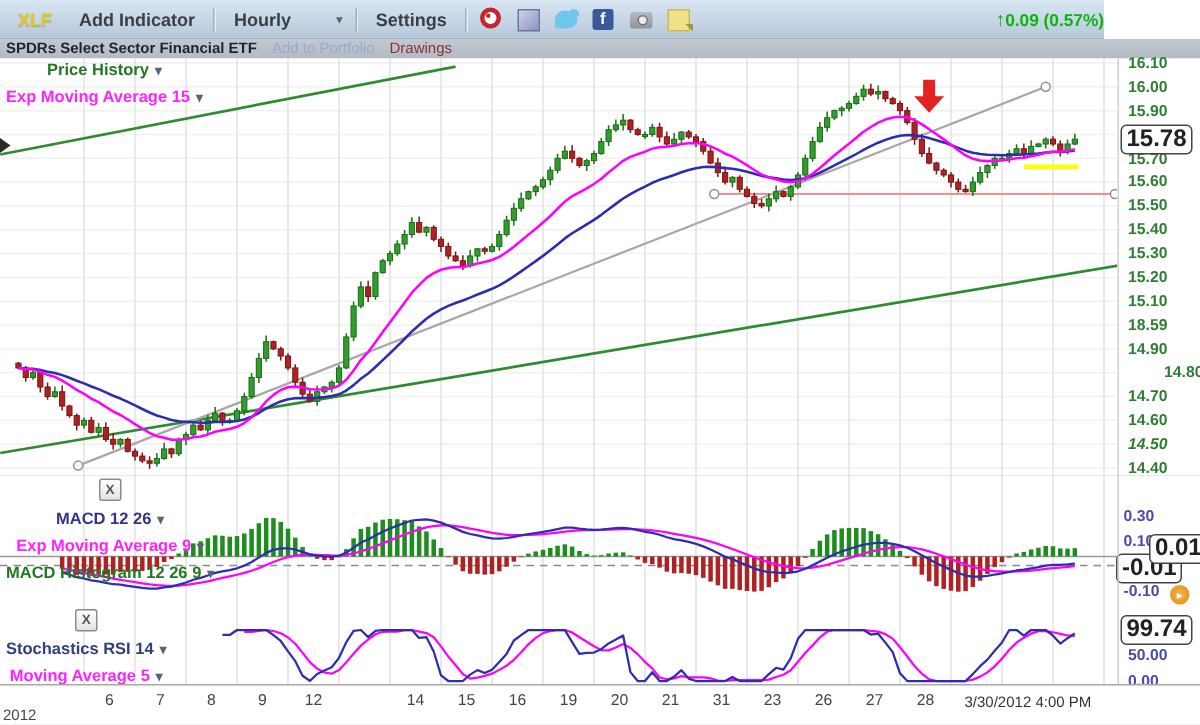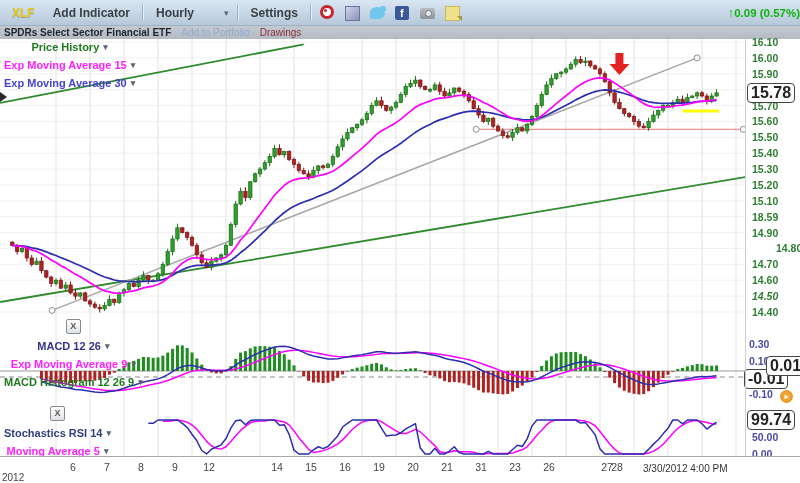--- a/index.html
+++ b/index.html
@@ -1,19 +1,19 @@
 <!DOCTYPE html>
 <html><head>
 <meta charset="utf-8">
 <style>
   html,body{margin:0;padding:0;background:#dde4ec;}
   .app{position:relative;width:800px;height:483px;background:#fff;overflow:hidden;
        font-family:"Liberation Sans",sans-serif;-webkit-font-smoothing:antialiased;}
   
-  .toolbar{position:absolute;left:0;top:0;width:800px;height:26px;
+  .toolbar{position:absolute;left:0;top:0;width:736px;height:26px;
     background:linear-gradient(#d9e6f3,#b6c8da);border-bottom:1px solid #9fb2c4;
     display:flex;align-items:center;gap:8px;padding:0 6px;box-sizing:border-box;font-size:12px;color:#333;}
   .sym{color:#e6c916;font-weight:bold;text-shadow:0 1px 1px rgba(0,0,0,.25);padding:0 6px;cursor:pointer;}
   .tbtn{font-weight:600;color:#3a3f46;padding:0 4px;cursor:pointer;white-space:nowrap;}
   .sep{width:1px;height:16px;background:#9eafc0;border-right:1px solid #e6eef6;}
   .ddl{display:flex;align-items:center;gap:26px;cursor:pointer;}
   .caret{color:#5a6570;font-size:9px;}
   .caret::after{content:"▾";}
   .icon{width:17px;height:16px;display:inline-block;position:relative;cursor:pointer;}
   .ic-alarm{width:14px;height:14px;border:3px solid #c5252c;border-radius:50%;background:#fff;box-sizing:border-box;}
@@ -452,24 +452,20 @@
     </svg>
   <div class="legend" style="left:4px;top:41px">
     <span class="item">
         <span style="color:#1f7a1f">Price History</span>
         <span class="caret"></span>
       </span>
     <span class="item">
         <span style="color:#ff22ff">Exp Moving Average 15</span>
         <span class="caret"></span>
       </span>
-    <span class="item">
-        <span style="color:#4444cc">Exp Moving Average 30</span>
-        <span class="caret"></span>
-      </span>
   </div>
   <div class="axis" id="price-axis" style="top:39px;height:278px">
       <span class="tick price-tick" style="top: 3px;">16.10</span>
       <span class="tick price-tick" style="top: 18.882px;">16.00</span>
       <span class="tick price-tick" style="top: 34.764px;">15.90</span>
       <span class="tick price-tick" style="top: 50.646px;">15.80</span>
       <span class="tick price-tick" style="top: 66.528px;">15.70</span>
       <span class="tick price-tick" style="top: 82.41px;">15.60</span>
       <span class="tick price-tick" style="top: 98.292px;">15.50</span>
       <span class="tick price-tick" style="top: 114.174px;">15.40</span>
@@ -739,17 +735,17 @@
       <span class="dlabel" style="left: 248px; margin-top: 40px;">13</span>
       <span class="dlabel" style="left: 277px;">14</span>
       <span class="dlabel" style="left: 311px;">15</span>
       <span class="dlabel" style="left: 345px;">16</span>
       <span class="dlabel" style="left: 379px;">19</span>
       <span class="dlabel" style="left: 413px;">20</span>
       <span class="dlabel" style="left: 447px;">21</span>
       <span class="dlabel" style="left: 481px;">31</span>
       <span class="dlabel" style="left: 515px;">23</span>
       <span class="dlabel" style="left: 549px;">26</span>
-      <span class="dlabel" style="left: 607px;">27</span>
+      <span class="dlabel" style="left: 583px;">27</span>
       <span class="dlabel" style="left: 617px;">28</span>
       <span class="dlabel" style="left: 651px; margin-top: 44px;">29</span>
     </div>
 </div>
 
 </body></html>

